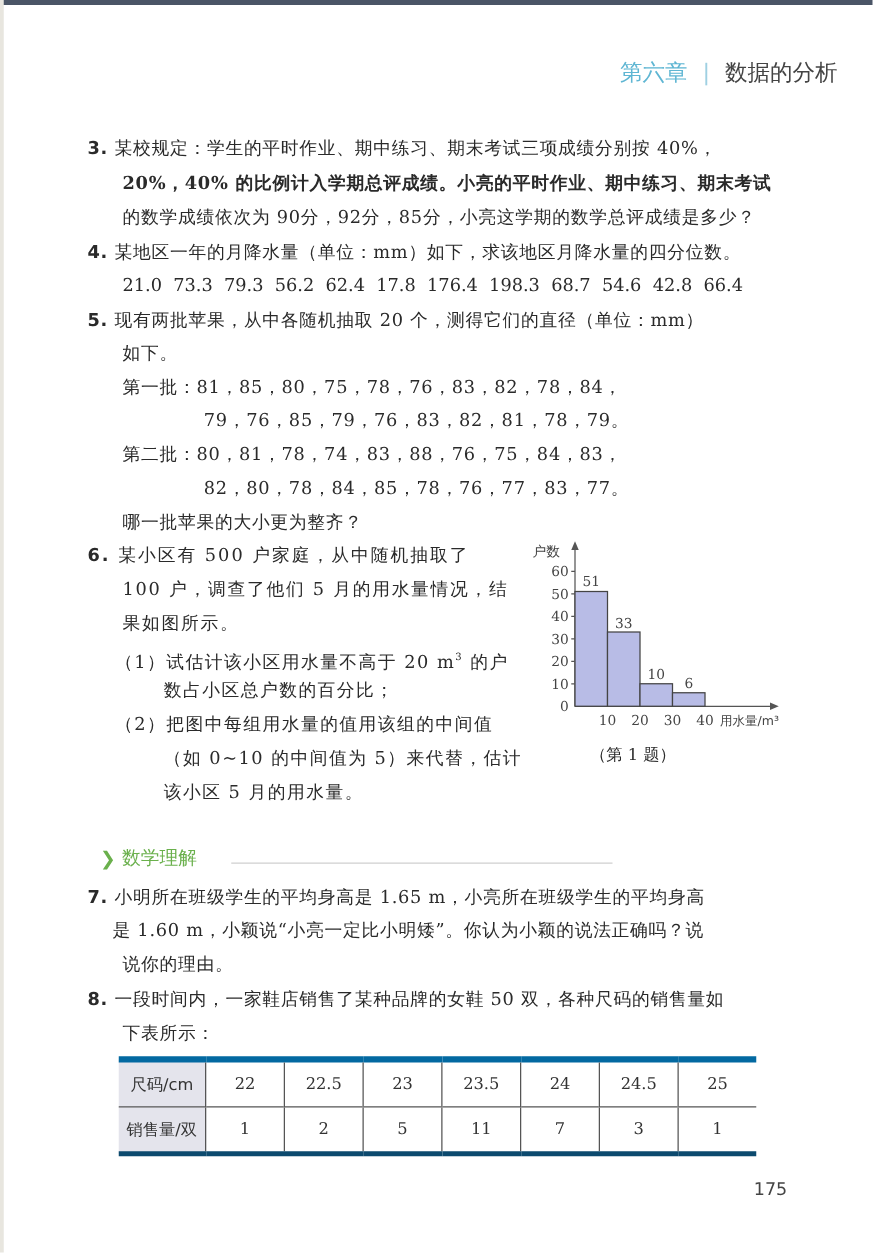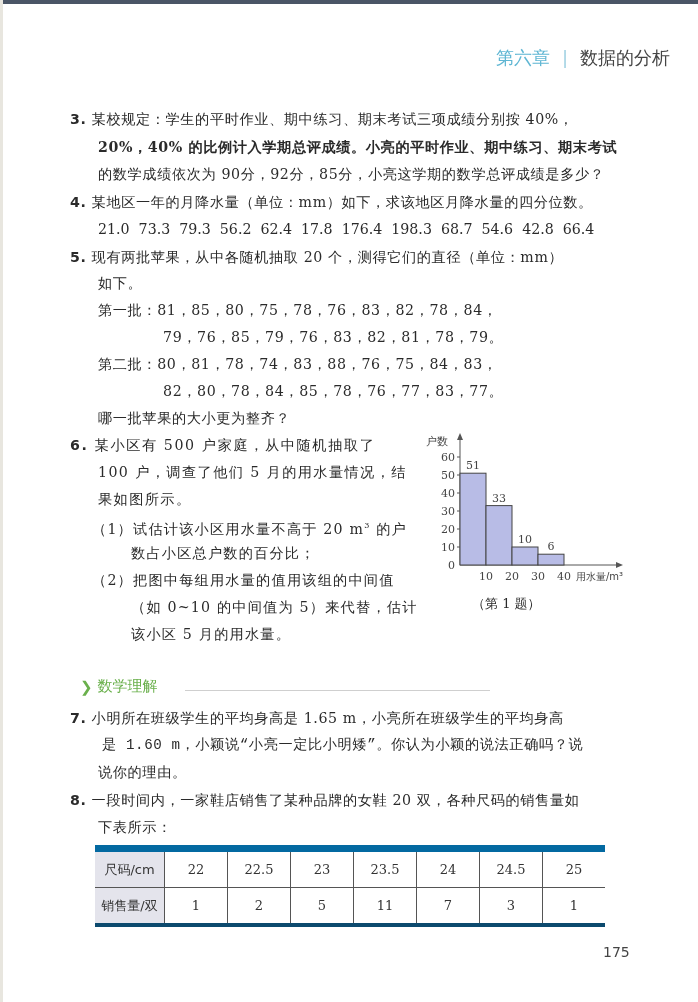--- a/index.html
+++ b/index.html
@@ -16,21 +16,21 @@
   .p { position: absolute; font-size: 14.2px; line-height: 26px; white-space: nowrap; letter-spacing: 0.6px; }
   .num { font-weight: bold; font-family: "DejaVu Sans", sans-serif; }
   .sup { font-size: 8px; vertical-align: 6px; }
   .section { position: absolute; left: 80px; top: 677px; display: flex; align-items: center; font-family: "DejaVu Sans", sans-serif; font-size: 15px; color: #6ab04c; }
   .section .chev { color: #6ab04c; font-weight: bold; margin-right: 5px; }
   .section .rule { position: absolute; left: 105px; top: 13px; width: 305px; height: 1px; background: #cfcfcf; }
   .chart { position: absolute; left: 420px; top: 428px; }
   .caption { position: absolute; left: 472px; top: 595px; font-size: 13px; }
   table.data { position: absolute; left: 95px; top: 845px; border-collapse: collapse; font-size: 13px; }
   table.data td { border-left: 1px solid #555; border-top: 1px solid #555; text-align: center; height: 33px; color: #333; }
-  table.data tr:first-child td { border-top: 7px solid #0369a1; }
+  table.data tr:first-child td { border-top: 5px solid #0369a1; }
   table.data tr:last-child td { border-bottom: 4px solid #0c4a6e; }
   table.data td:first-child { border-left: none; background: #e4e4ec; width: 67px; font-family: "DejaVu Sans", sans-serif; }
   table.data td.c { width: 60px; }
   .pagenum { position: absolute; left: 603px; top: 944px; font-family: "DejaVu Sans", sans-serif; font-size: 14px; color: #444; }
 </style>
 </head>
 <body>
 
 <div class="topbar"></div>
 <div class="leftedge"></div>
@@ -133,26 +133,26 @@
 <div class="section">
   <span class="chev">❯</span>
   <span>数学理解</span>
   <span class="rule"></span>
 </div>
 
 <div class="p" style="left:70px;top:705px;">
   <span class="num">7.</span>
   <span>小明所在班级学生的平均身高是 1.65 m，小亮所在班级学生的平均身高</span>
 </div>
-<div class="p" style="left:102px;top:732px;font-family:Liberation Mono, monospace;">是 1.60 m，小颖说“小亮一定比小明矮”。你认为小颖的说法正确吗？说</div>
+<div class="p" style="left:90px;top:732px;">是 1.60 m，小颖说“小亮一定比小明矮”。你认为小颖的说法正确吗？说</div>
 <div class="p" style="left:98px;top:759px;">说你的理由。</div>
 
 <div class="p" style="left:70px;top:787px;">
   <span class="num">8.</span>
-  <span>一段时间内，一家鞋店销售了某种品牌的女鞋 20 双，各种尺码的销售量如</span>
+  <span>一段时间内，一家鞋店销售了某种品牌的女鞋 50 双，各种尺码的销售量如</span>
 </div>
 <div class="p" style="left:98px;top:814px;">下表所示：</div>
 
 <table class="data">
   <tbody>
       <tr>
     <td>尺码/cm</td>
     <td class="c">22</td>
     <td class="c">22.5</td>
     <td class="c">23</td>

